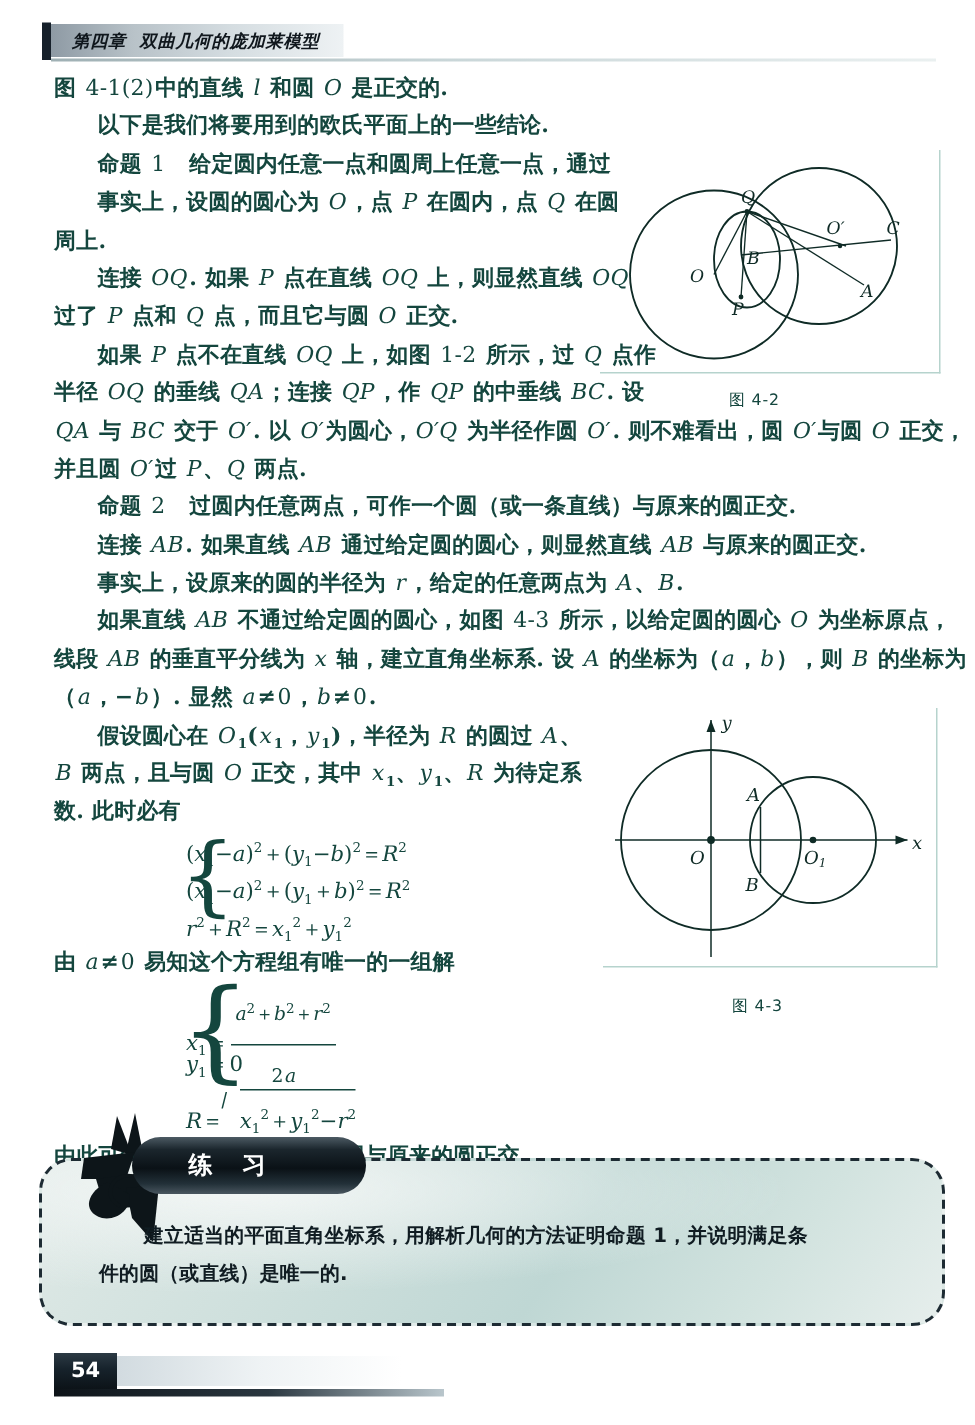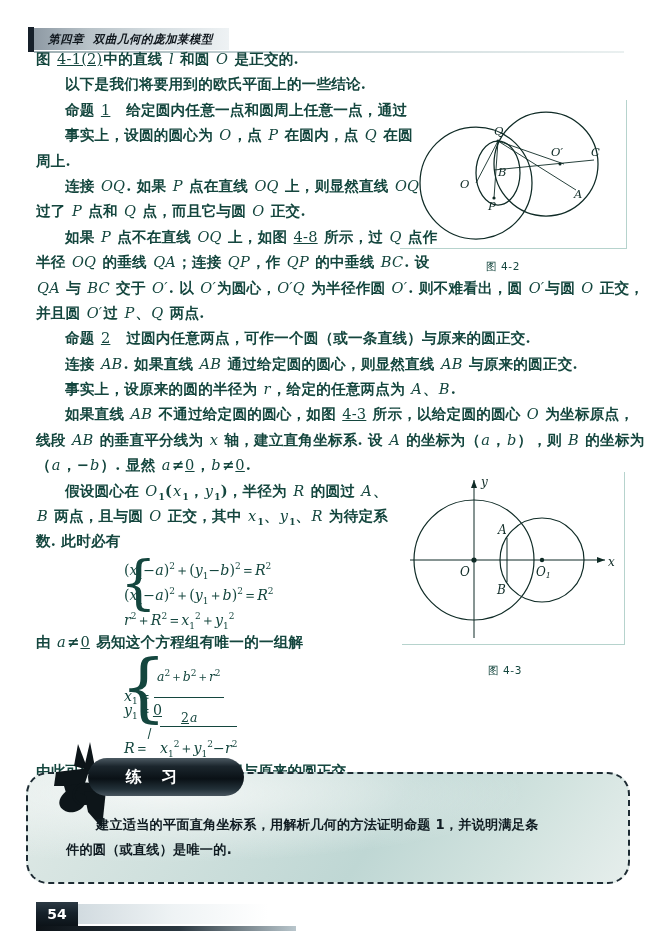--- a/index.html
+++ b/index.html
@@ -10,21 +10,21 @@
   }
   body {
     font-family: "DejaVu Serif", "Liberation Serif", serif;
     color: #123c36;
     position: relative;
   }
 
   
   #chapter-header {
     position: absolute;
-    left: 0; top: 28px;
+    left: 0; top: 16px;
     width: 600px; height: 26px;
   }
   .hdr-tab {
     position: absolute;
     left: 34px; top: 0;
     height: 22px;
     padding: 0 16px 0 14px;
     display: flex; align-items: center;
     background: linear-gradient(to right, #8e9aa4 0%, #b8c2c8 28%, #d5dde1 62%, #eef2f4 100%);
     white-space: nowrap;
@@ -71,21 +71,20 @@
     font-family: "DejaVu Serif", "Liberation Serif", serif;
     font-style: italic;
     font-weight: normal;
     padding: 0 1px;
   }
   .num {
     font-family: "DejaVu Serif", "Liberation Serif", serif;
     font-weight: normal;
     font-style: normal;
     padding: 0 1px;
-    text-decoration: underline;
   }
   .prop { font-weight: bold; }
 
   
   .eqwrap {
     position: relative;
     padding-left: 88px;
     color: #14463e;
   }
   .brace {
@@ -245,21 +244,21 @@
 
 
   <div class="ln ind1">事实上，设圆的圆心为 <span class="mathi">O</span>，点 <span class="mathi">P</span> 在圆内，点 <span class="mathi">Q</span> 在圆</div>
 
   <div class="ln">周上.</div>
 
   <div class="ln ind1">连接 <span class="mathi">OQ</span>. 如果 <span class="mathi">P</span> 点在直线 <span class="mathi">OQ</span> 上，则显然直线 <span class="mathi">OQ</span></div>
 
   <div class="ln">过了 <span class="mathi">P</span> 点和 <span class="mathi">Q</span> 点，而且它与圆 <span class="mathi">O</span> 正交.</div>
 
-  <div class="ln ind1">如果 <span class="mathi">P</span> 点不在直线 <span class="mathi">OQ</span> 上，如图 <span class="num">4-8</span> 所示，过 <span class="mathi">Q</span> 点作</div>
+  <div class="ln ind1">如果 <span class="mathi">P</span> 点不在直线 <span class="mathi">OQ</span> 上，如图 <span class="num">1-2</span> 所示，过 <span class="mathi">Q</span> 点作</div>
 
   <div class="ln">半径 <span class="mathi">OQ</span> 的垂线 <span class="mathi">QA</span>；连接 <span class="mathi">QP</span>，作 <span class="mathi">QP</span> 的中垂线 <span class="mathi">BC</span>. 设</div>
 
   <div class="ln"><span class="mathi">QA</span> 与 <span class="mathi">BC</span> 交于 <span class="mathi">O′</span>. 以 <span class="mathi">O′</span>为圆心，<span class="mathi">O′Q</span> 为半径作圆 <span class="mathi">O′</span>. 则不难看出，圆 <span class="mathi">O′</span>与圆 <span class="mathi">O</span> 正交，</div>
 
   <div class="ln">并且圆 <span class="mathi">O′</span>过 <span class="mathi">P</span>、<span class="mathi">Q</span> 两点.</div>
 
   <div class="ln ind1"><span class="prop">命题</span> <span class="num">2</span>　过圆内任意两点，可作一个圆（或一条直线）与原来的圆正交.</div>
 
   <div class="ln ind1">连接 <span class="mathi">AB</span>. 如果直线 <span class="mathi">AB</span> 通过给定圆的圆心，则显然直线 <span class="mathi">AB</span> 与原来的圆正交.</div>

